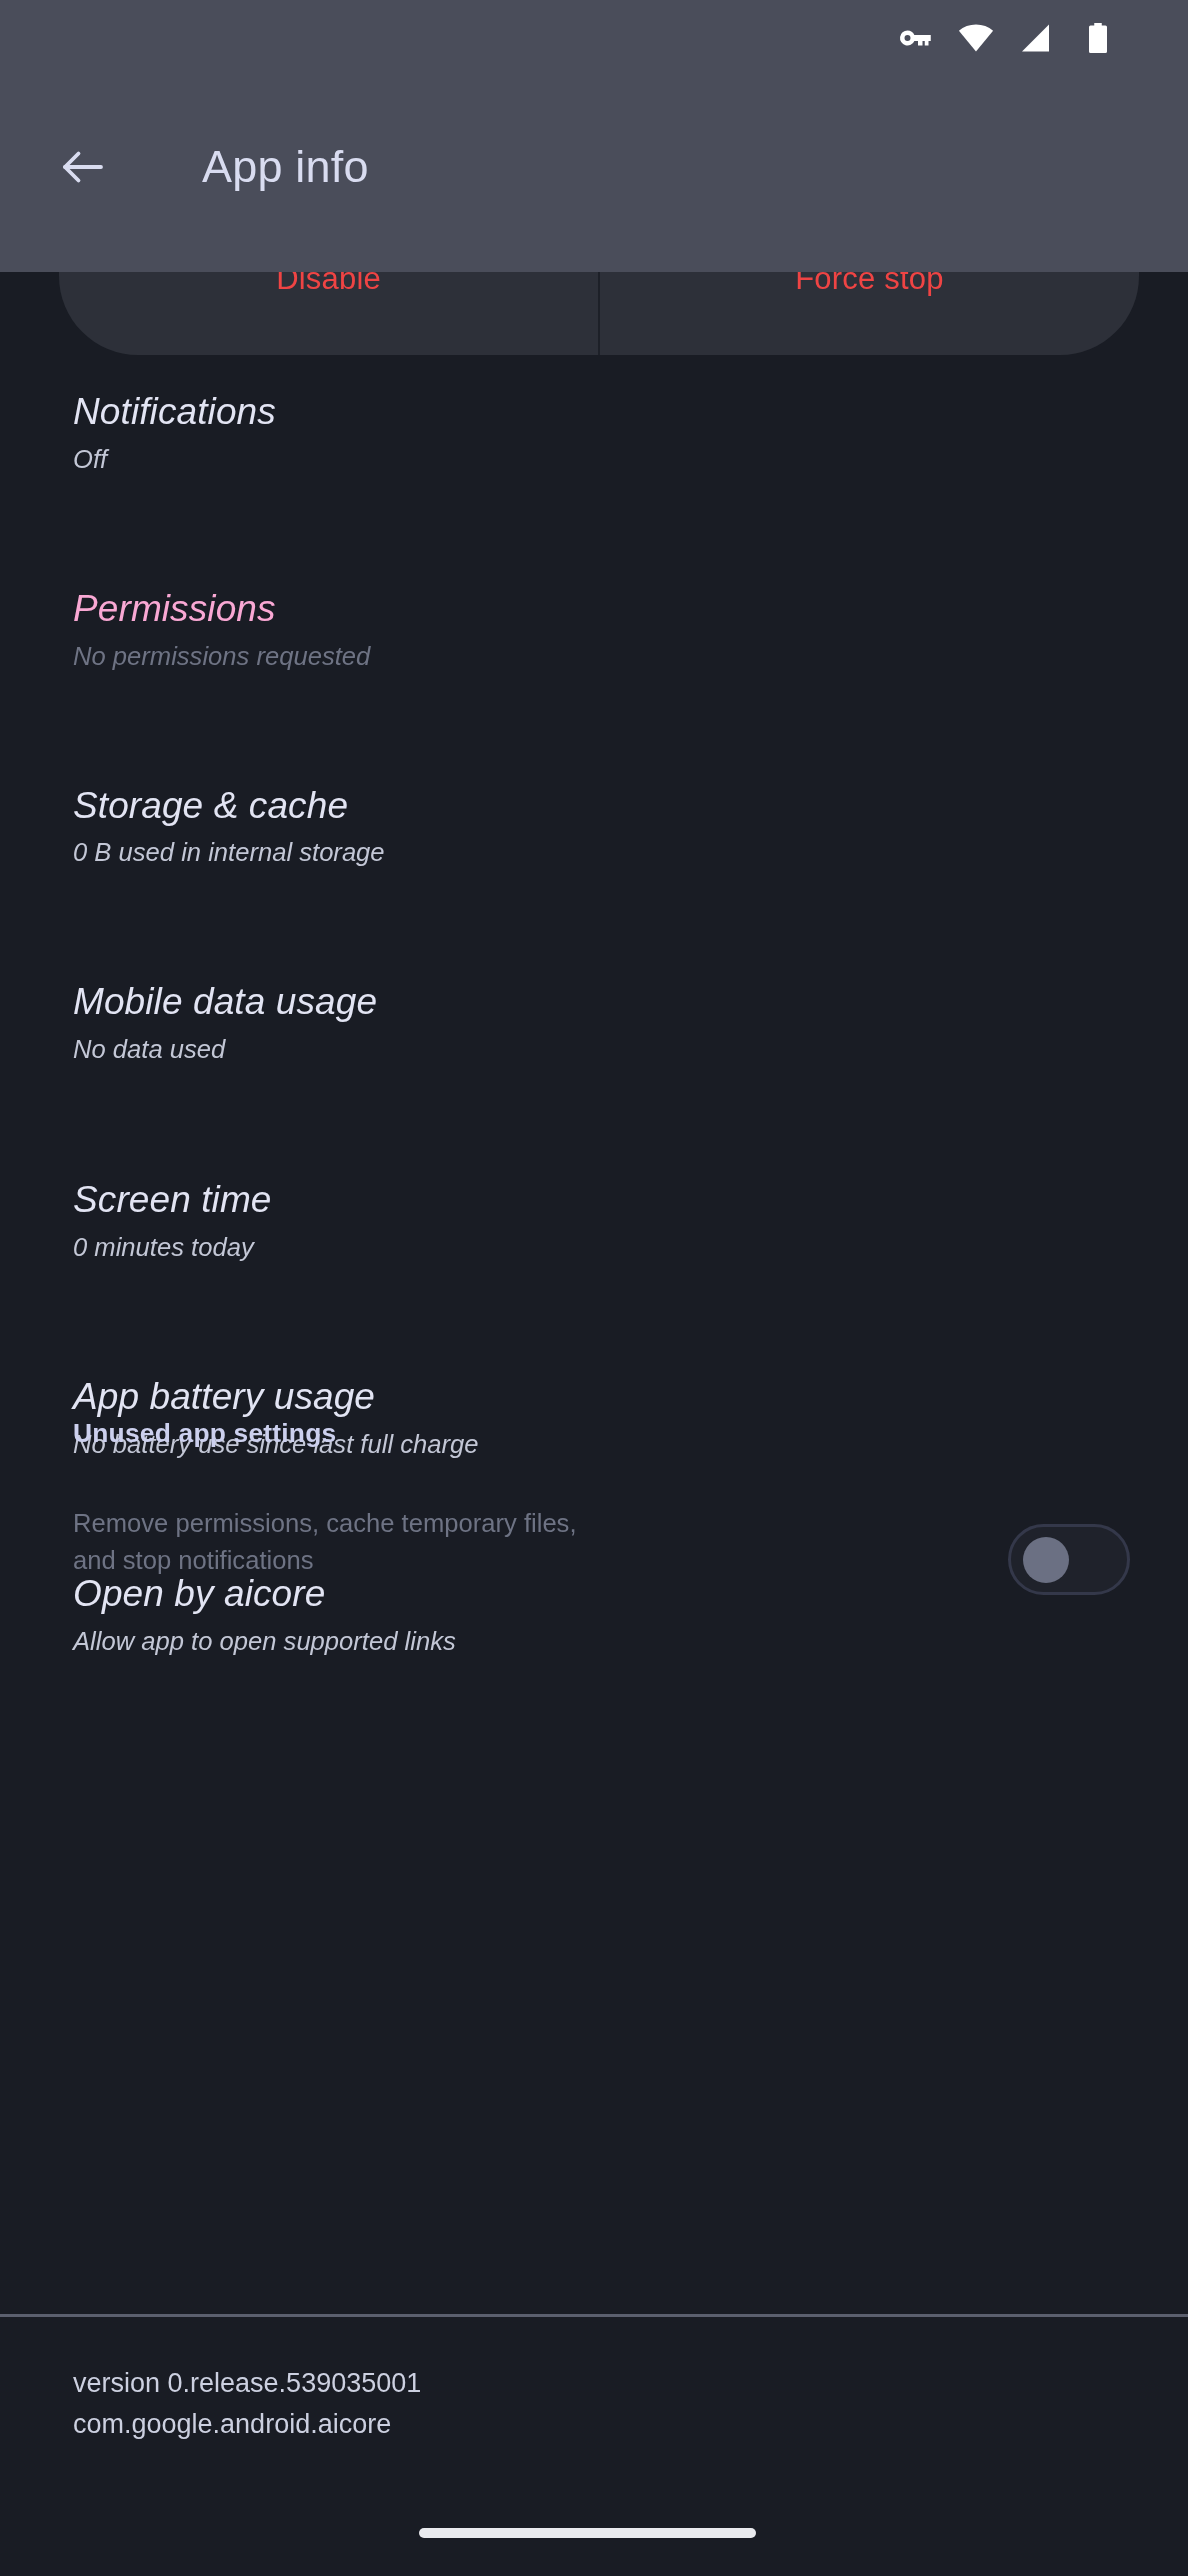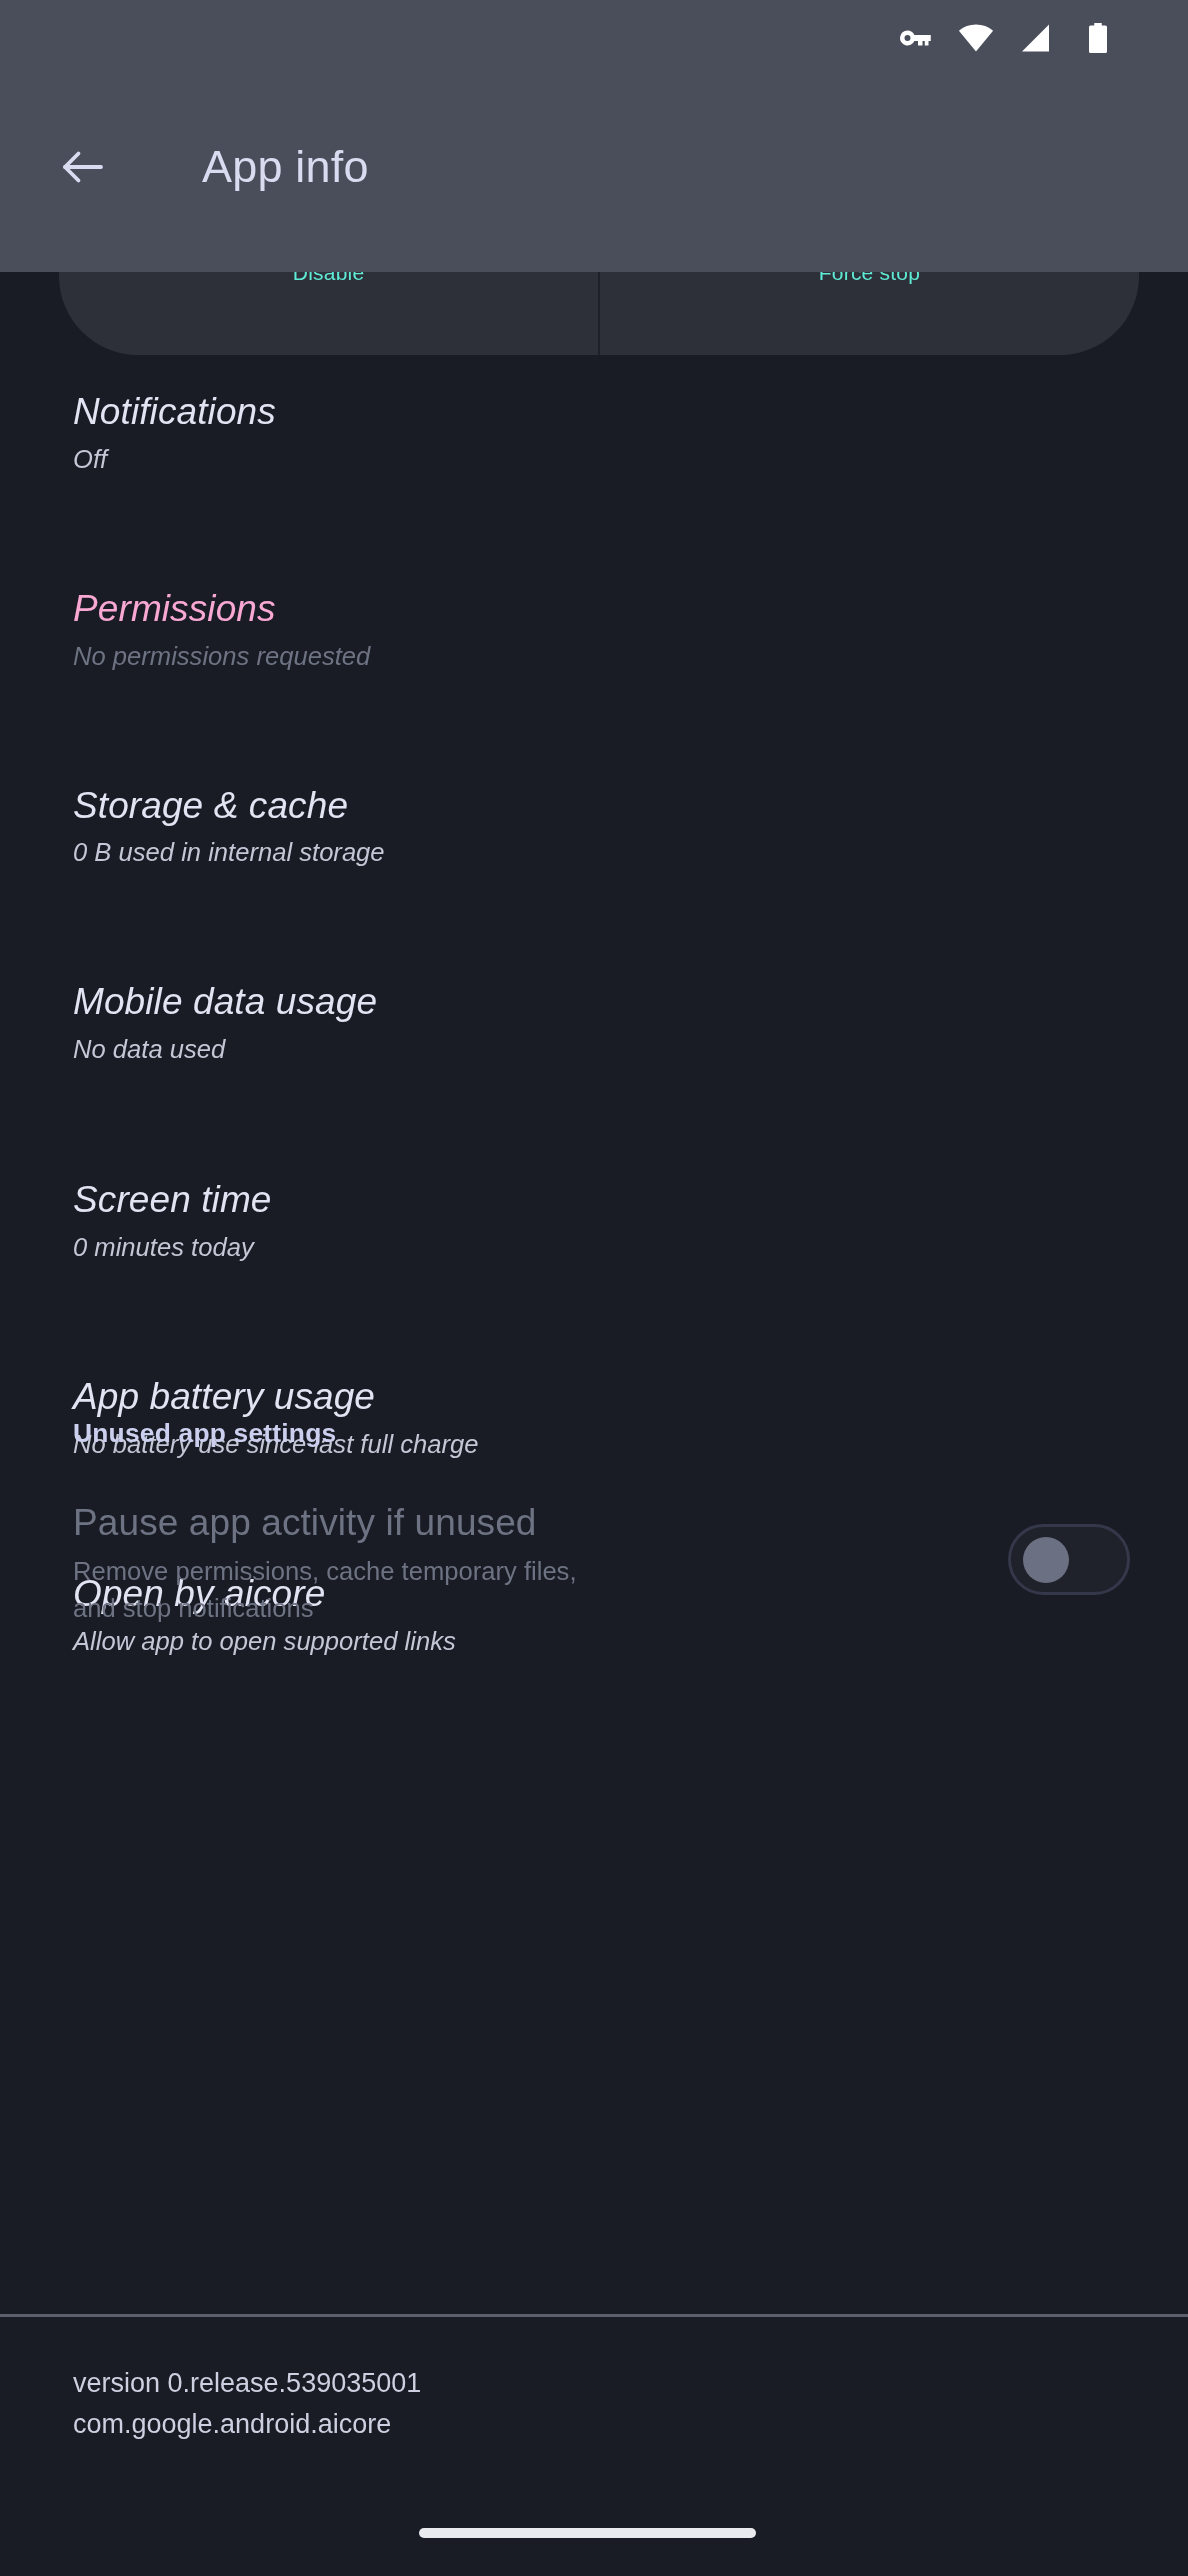--- a/index.html
+++ b/index.html
@@ -20,22 +20,22 @@
     background:#2d3039;
     border-bottom-left-radius:79px;
     border-bottom-right-radius:79px;
     display:flex;
     overflow:hidden;
   }
   .action-btn {
     flex:1 1 50%;
     display:flex; align-items:flex-start; justify-content:center;
     padding-top:63px;
-    color:#5eead4;
-    font-size:21px;
+    color:#ef4444;
+    font-size:31px;
     letter-spacing:0.2px;
     background:transparent;
     border:none;
     font-family:"Liberation Sans", sans-serif;
   }
   .action-divider { width:1.7px; background:#1d2028; align-self:stretch; }
 
   
   .list { position:absolute; left:0; top:388px; width:1189px; }
   .row {
@@ -224,21 +224,20 @@
           <div class="row-sub">Allow app to open supported links</div>
         </div>
       </div>
 
     </div>
 
     <div class="section-header">Unused app settings</div>
 
     <div class="toggle-row">
       <div class="row-texts">
-        <div class="row-title">Pause app activity if unused</div>
         <div class="row-sub">Remove permissions, cache temporary files,</div>
         <div class="row-sub" style="margin-top:0">and stop notifications</div>
       </div>
       <div class="switch">
         <div class="thumb"></div>
       </div>
     </div>
 
     <div class="footer-divider"></div>
 

